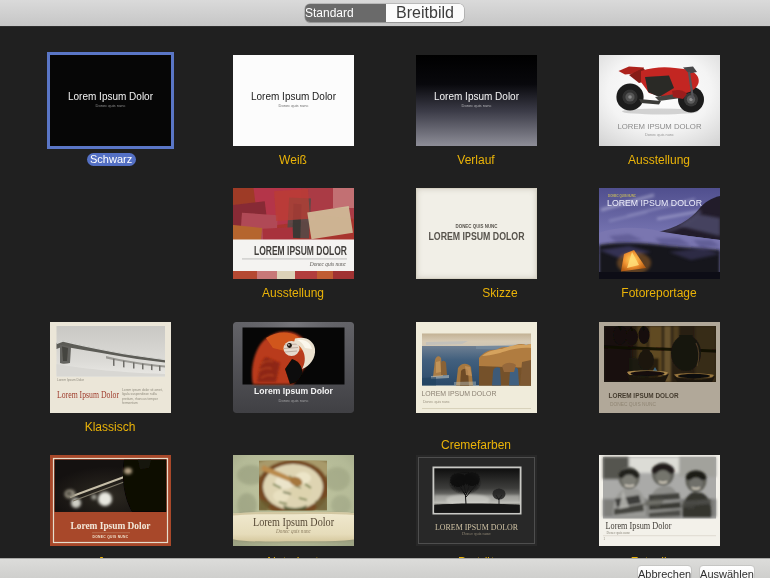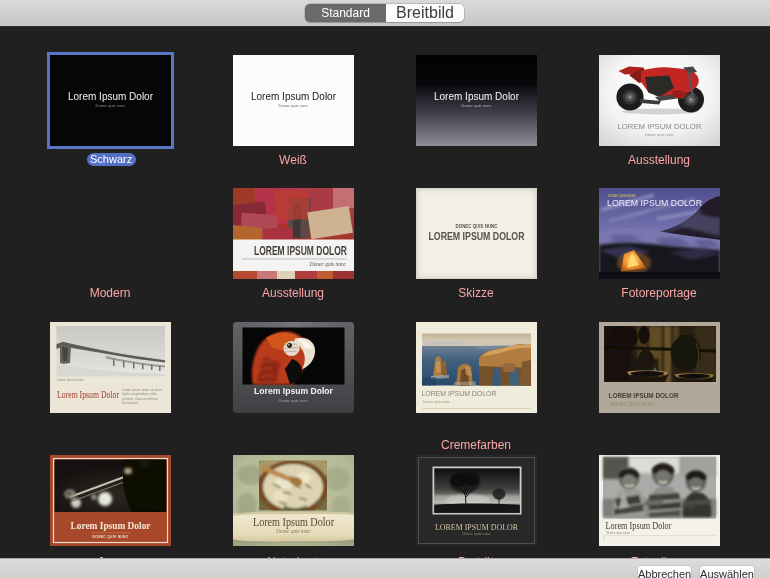--- a/index.html
+++ b/index.html
@@ -1,23 +1,23 @@
 <!DOCTYPE html>
 <html><head><meta charset="utf-8"><style>
 *{margin:0;padding:0;box-sizing:border-box;-webkit-font-smoothing:antialiased}
 html,body{width:770px;height:578px;overflow:hidden;background:#202020;font-family:"Liberation Sans",sans-serif}
 #win{position:relative;width:770px;height:578px;background:#202020}
 #toolbar{position:absolute;left:0;top:0;width:770px;height:27px;background:linear-gradient(#dadada,#c6c6c6);border-bottom:1px solid #2e2e2e}
 #seg{position:absolute;left:305px;top:4px;width:159px;height:18px;border-radius:5px;box-shadow:0 0 0 0.5px rgba(0,0,0,0.25),0 0.5px 1px rgba(0,0,0,0.15);overflow:hidden;display:flex}
-.seg1{width:81px;height:18px;background:#6a6a6a;color:#fff;font-size:12px;text-align:center;line-height:18px}
+.seg1{width:81px;height:18px;background:#6a6a6a;color:#fff;font-size:12px;line-height:18px}
 .seg2{width:78px;height:18px;background:#fbfbfb;color:#3c3c3c;font-size:16px;text-align:center;line-height:18px}
 .tile{position:absolute;width:121px;height:91px;overflow:hidden}
 .tile svg{display:block}
 .sel{box-shadow:0 0 0 3px #5a76c6}
-.lbl{position:absolute;width:164px;text-align:center;font-size:12px;line-height:14px;color:#fca5a5}
+.lbl{position:absolute;width:164px;text-align:center;font-size:12px;line-height:14px;color:#eab308}
 .lblpill{position:absolute;text-align:center;font-size:11px;line-height:13px;color:#fff;background:#5470c4;border-radius:6.5px;padding:0 3.5px}
 #bottombar{position:absolute;left:0;top:558px;width:770px;height:20px;background:linear-gradient(#dcdcda,#cfcfcd);border-top:1px solid #a9a9a7}
 .btn{position:absolute;top:565px;height:19px;background:linear-gradient(#ffffff,#f3f3f3);border:1px solid #c6c6c4;border-radius:4px;font-size:11px;color:#2e2e2e;text-align:center;line-height:16px}
 </style></head><body>
 <div id="win">
 <div id="toolbar">
       <div id="seg">
         <div class="seg1">Standard</div>
         <div class="seg2">Breitbild</div>
       </div>
@@ -504,25 +504,26 @@
 </g>
 <text x="6.5" y="73.5" font-family="Liberation Serif, serif" font-size="9.8" textLength="66" lengthAdjust="spacingAndGlyphs" fill="#45413b">Lorem Ipsum Dolor</text>
 <text x="7.5" y="78.6" font-family="Liberation Serif, serif" font-size="3.5" fill="#8b877b">Donec quis nunc</text>
 <rect x="4" y="80.6" width="113" height="0.5" fill="#cac6ba"></rect>
 <text x="4.5" y="85" font-size="3" fill="#9a968a">1</text>
 </svg>
     </div>
 
 <div class="lblpill" style="left:86.5px;top:152.5px">Schwarz</div>
 <div class="lbl" style="left:211px;top:153px">Weiß</div>
+<div class="lbl" style="left:394px;top:153px">Verlauf</div>
 <div class="lbl" style="left:577px;top:153px">Ausstellung</div>
-<div class="lbl" style="left:28px;top:286px">Modern</div>
 <div class="lbl" style="left:211px;top:286px">Ausstellung</div>
-<div class="lbl" style="left:394px;top:286px">Skizze</div>
+<div class="lbl" style="left:418px;top:286px">Skizze</div>
 <div class="lbl" style="left:577px;top:286px">Fotoreportage</div>
+<div class="lbl" style="left:28px;top:419.5px">Klassisch</div>
 <div class="lbl" style="left:394px;top:438px">Cremefarben</div>
 <div class="lbl" style="left:28px;top:554.5px">Jazz</div>
 <div class="lbl" style="left:211px;top:554.5px">Naturkost</div>
 <div class="lbl" style="left:394px;top:554.5px">Porträt</div>
 <div class="lbl" style="left:577px;top:554.5px">Fotoalbum</div>
 
 <div id="bottombar"></div>
 <div class="btn" style="left:637px;width:55px">Abbrechen</div>
 <div class="btn" style="left:699px;width:56px">Auswählen</div>
 </div>

